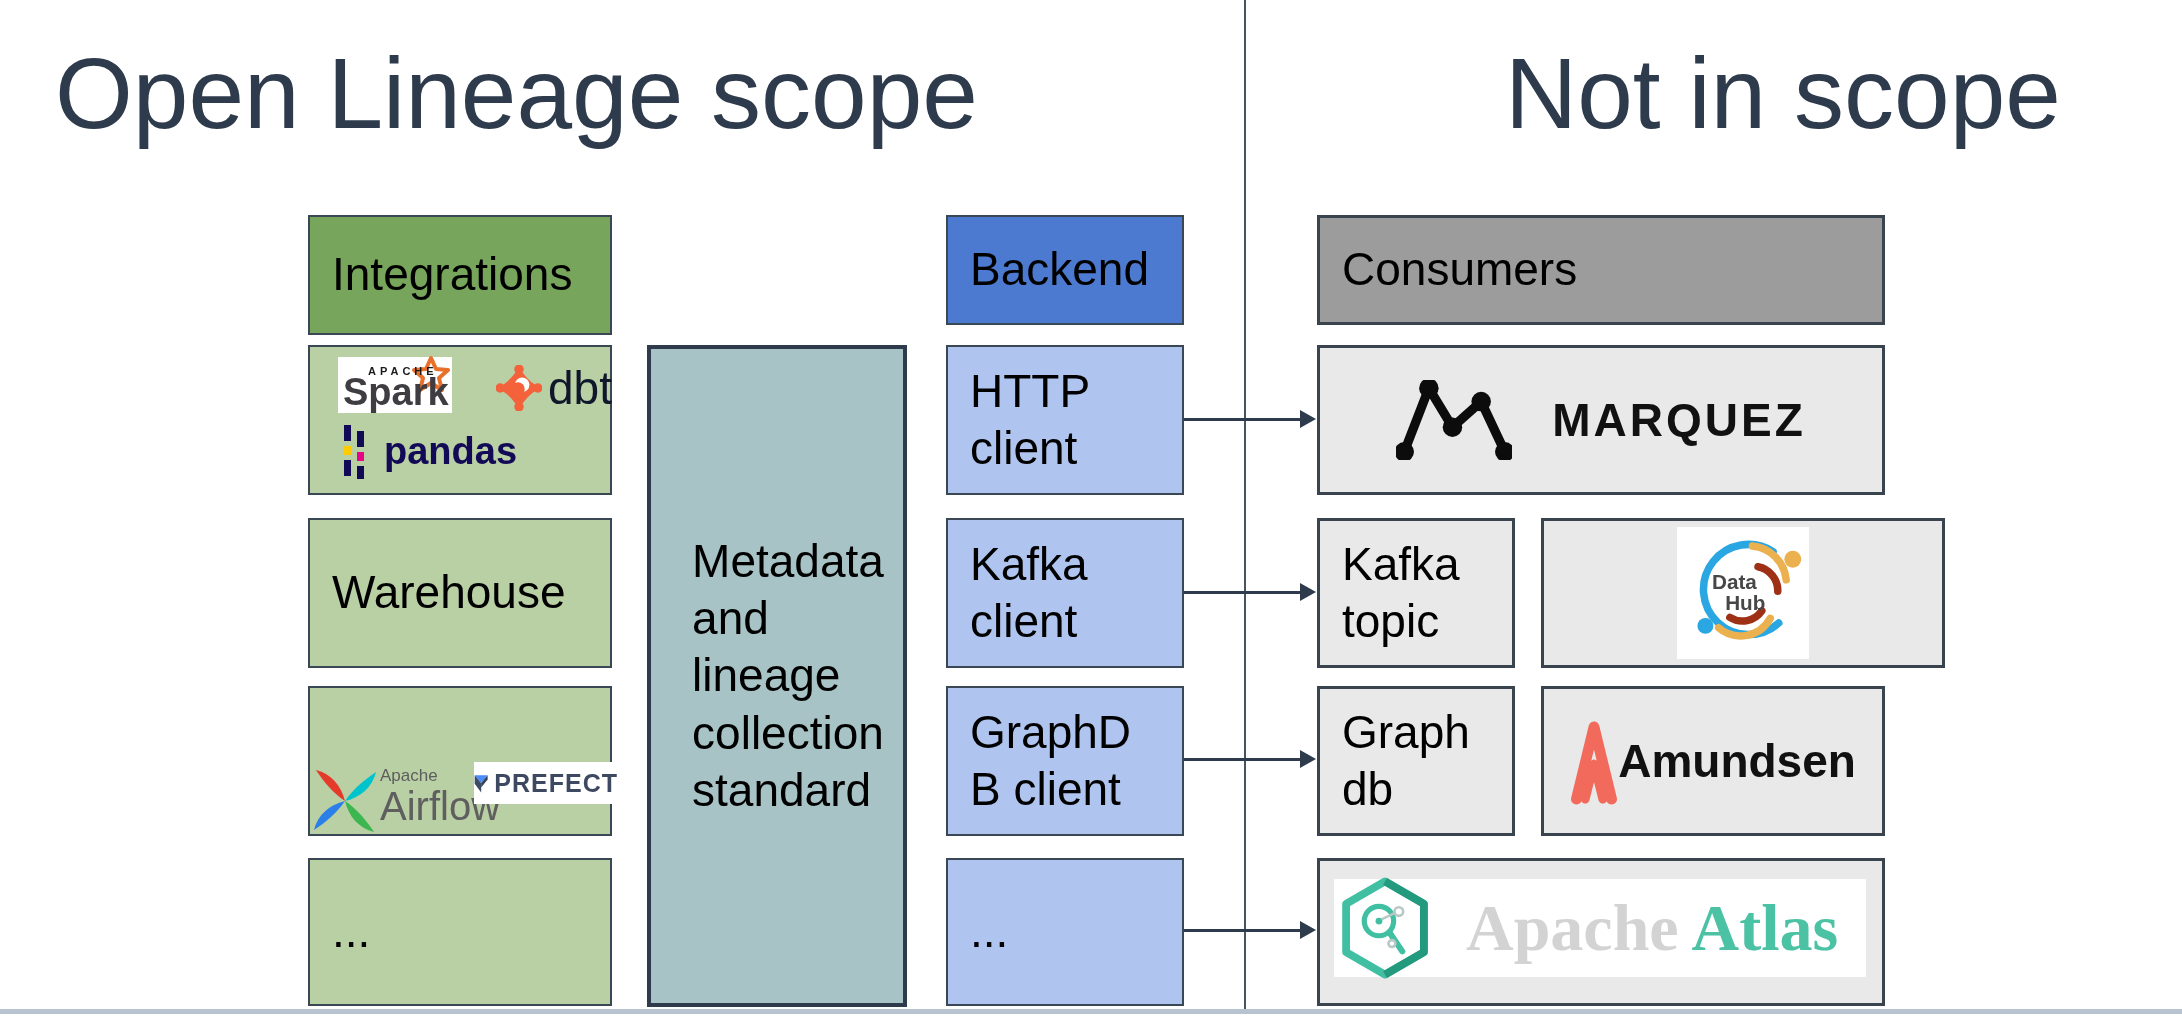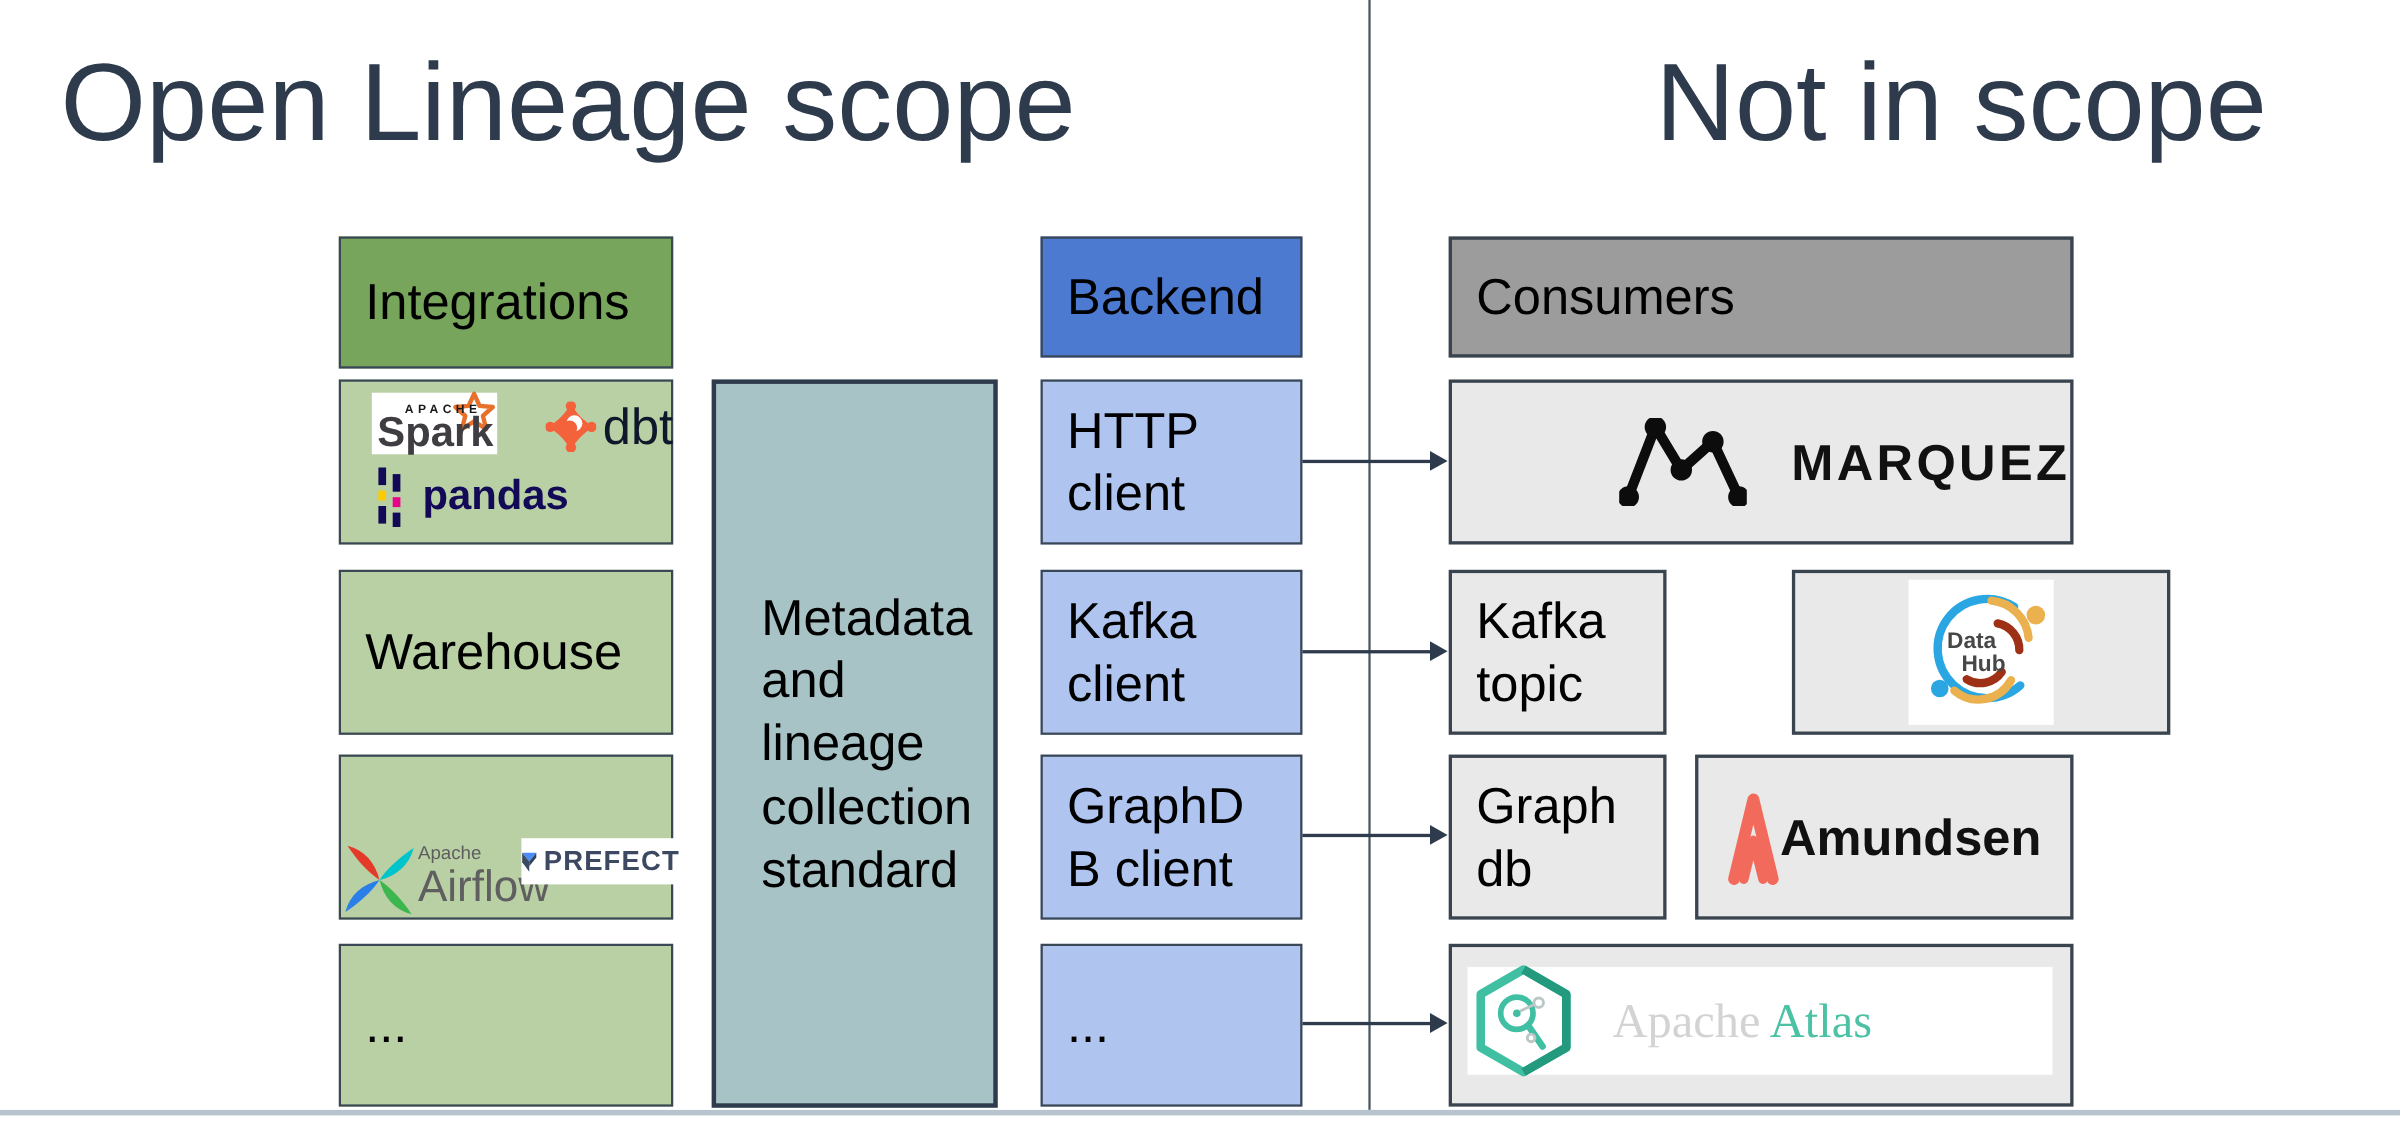--- a/index.html
+++ b/index.html
@@ -36,23 +36,23 @@
   .c-be { left:946px; width:238px; }
   #be-header { top:215px; height:110px; background:#4b7ad0; }
   #http      { top:345px; height:150px; background:#afc5ef; }
   #kafka     { top:518px; height:150px; background:#afc5ef; }
   #graphdb   { top:686px; height:150px; background:#afc5ef; }
   #be-more   { top:858px; height:148px; background:#afc5ef; }
 
   
   .cons { border-width:3px; border-color:#3a444f; background:#e9e9e9; }
   #co-header   { left:1317px; top:215px; width:568px; height:110px; background:#9c9c9c; }
-  #marquez     { left:1317px; top:345px; width:568px; height:150px; justify-content:flex-end; gap:40px; }
+  #marquez     { left:1317px; top:345px; width:568px; height:150px; justify-content:center; gap:40px; }
   #kafka-topic { left:1317px; top:518px; width:198px; height:150px; }
-  #datahub     { left:1629px; top:518px; width:344px; height:150px; justify-content:center; }
+  #datahub     { left:1541px; top:518px; width:404px; height:150px; justify-content:center; }
   #graph-db    { left:1317px; top:686px; width:198px; height:150px; }
   #amundsen    { left:1541px; top:686px; width:344px; height:150px; justify-content:center; }
   #atlas       { left:1317px; top:858px; width:568px; height:148px; display:block; }
 
   
   .arrow { position:absolute; left:1184px; width:117px; height:3px; background:#2e3b4c; }
   .arrow::after { content:""; position:absolute; right:-15px; top:-8px;
     border-left:16px solid #2e3b4c; border-top:9px solid transparent; border-bottom:9px solid transparent; }
   #arrow-1 { top:418px; } #arrow-2 { top:591px; } #arrow-3 { top:758px; } #arrow-4 { top:929px; }
 
@@ -68,21 +68,21 @@
   .airflow-apache { display:block; font-size:17px; color:#5e5e5e; margin-bottom:2px; }
   .airflow-name   { display:block; font-size:40px; color:#5f5f5f; }
   .prefect-strip { position:absolute; right:-8px; top:74px; width:144px; height:42px; background:#fff;
                    display:flex; align-items:center; justify-content:center; gap:6px; }
   .prefect-text  { font-size:25px; font-weight:bold; color:#3d4960; letter-spacing:1px; }
   .marquez-text  { font-size:46px; font-weight:bold; color:#111; letter-spacing:3px; }
   .datahub-sq    { width:132px; height:132px; background:#fff; display:flex; align-items:center; justify-content:center; }
   .amundsen-text { font-size:46px; font-weight:bold; color:#111; }
   .atlas-strip { position:absolute; left:14px; top:18px; right:16px; bottom:26px; background:#fff;
                  display:flex; align-items:center; gap:34px; padding-left:4px; box-sizing:border-box; }
-  .atlas-words { font-family:"Liberation Serif", serif; font-weight:normal; font-size:44px; white-space:nowrap; }
+  .atlas-words { font-family:"Liberation Serif", serif; font-weight:bold; font-size:66px; white-space:nowrap; }
   .atlas-apache { color:#d3d3d3; } .atlas-name { color:#4cc2a4; }
 </style>
 </head>
 <body>
 
 <div class="slide">
 
   <div class="title" id="title-left">Open Lineage scope</div>
   <div class="title" id="title-right">Not in scope</div>
 

